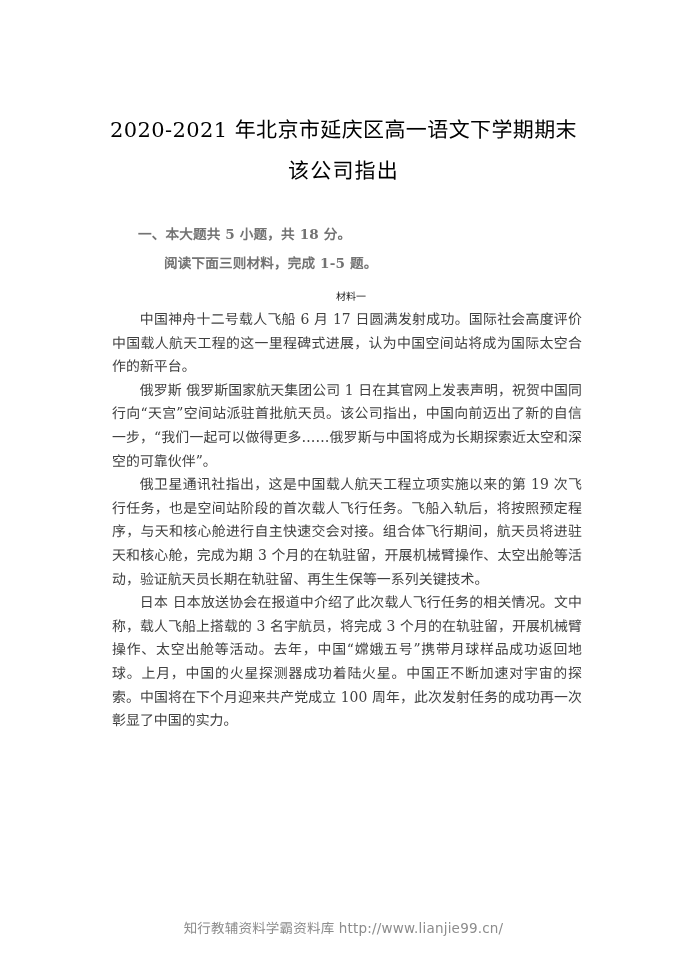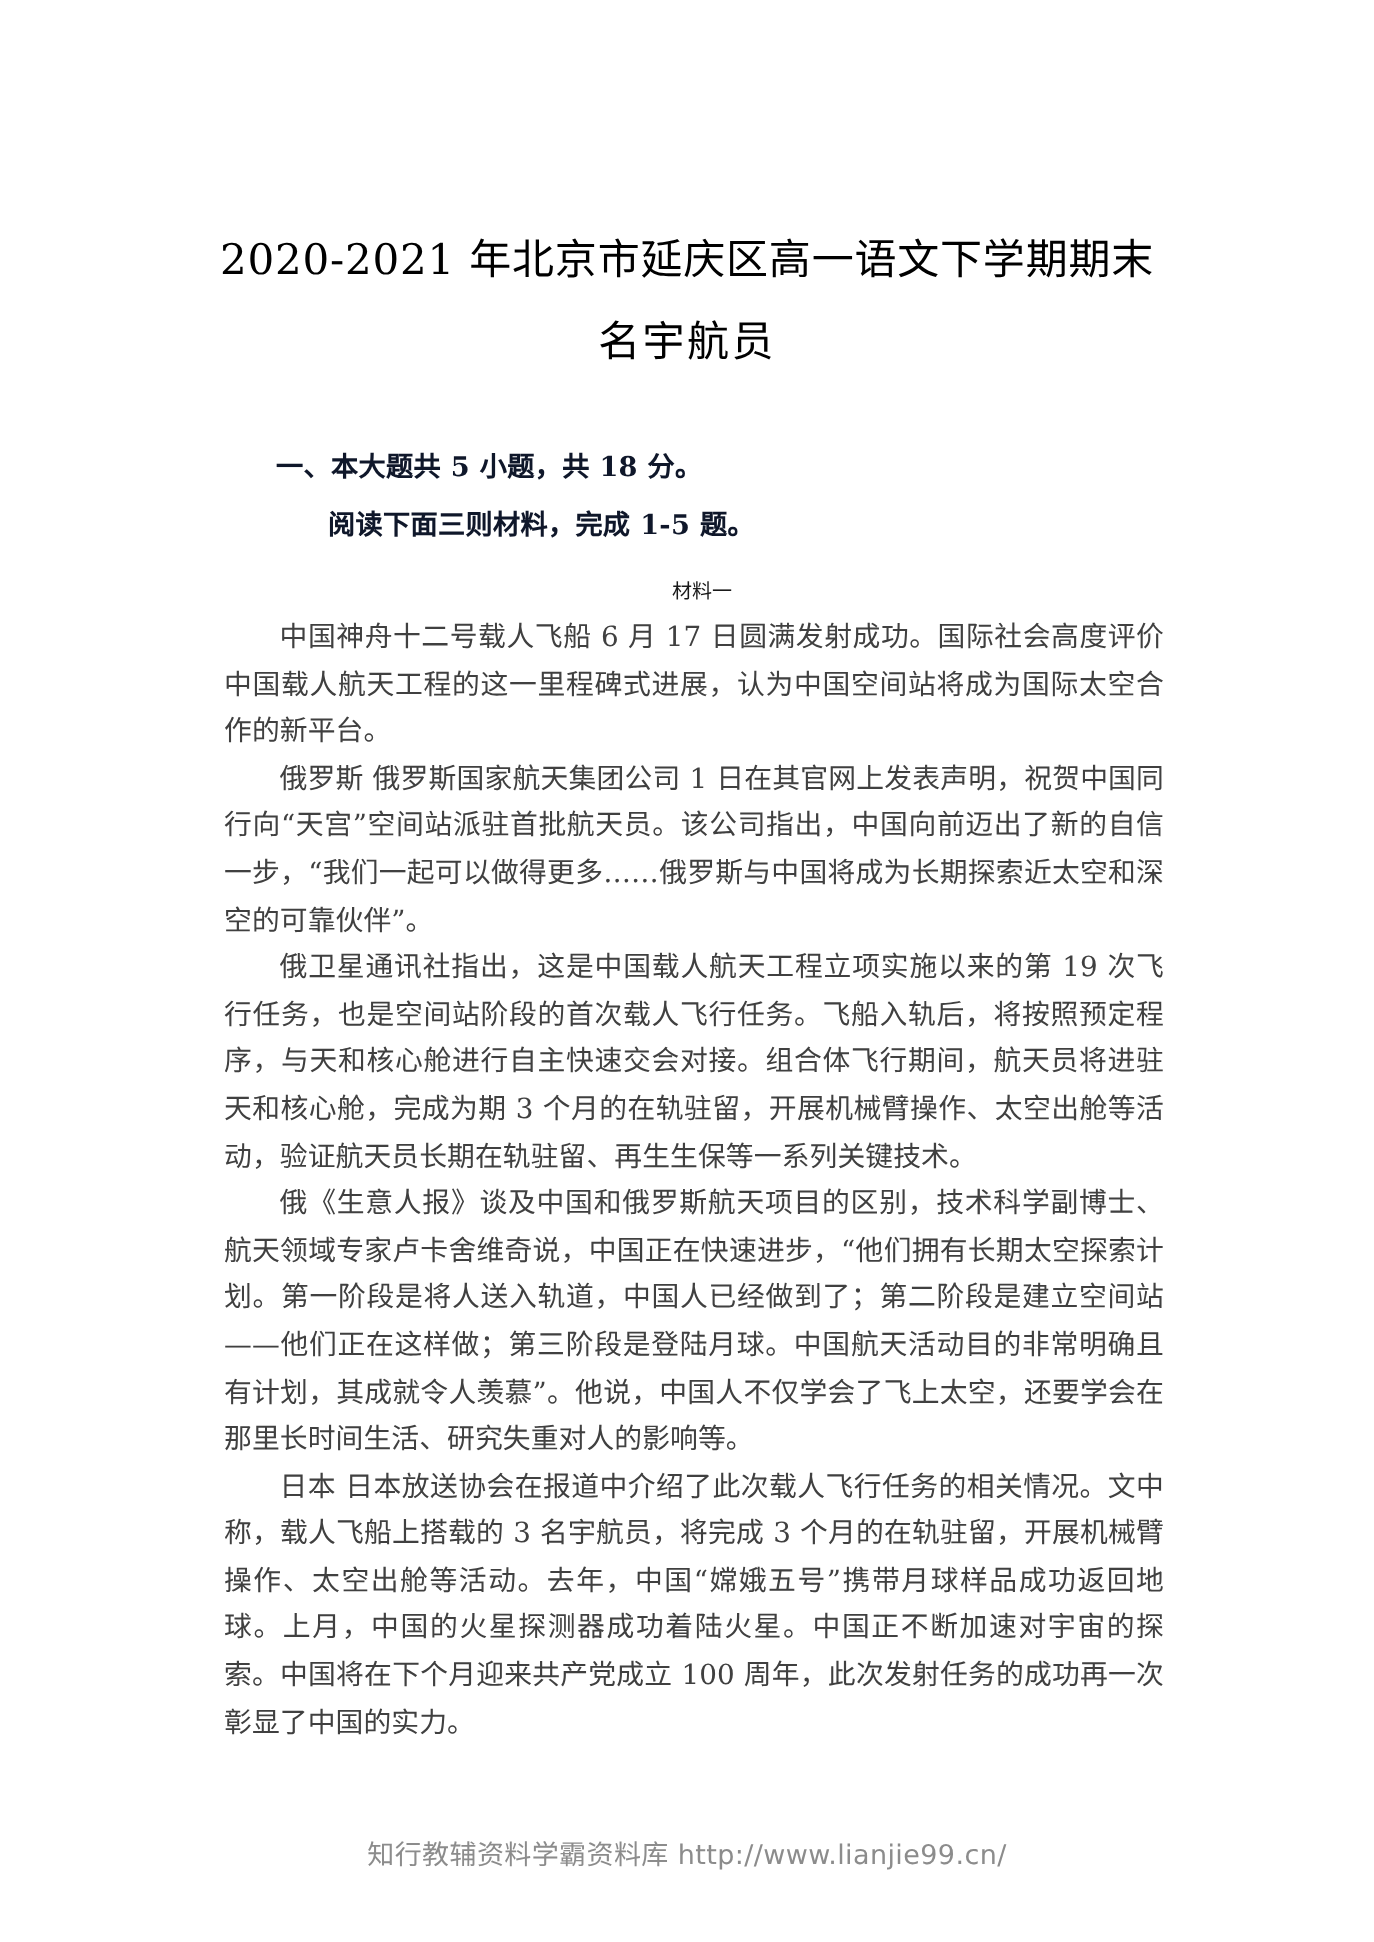--- a/index.html
+++ b/index.html
@@ -53,21 +53,21 @@
     position: absolute;
     top: 222px;
     left: 112px;
     width: 470px;
   }
 
   .heading-bold {
     font-size: 13.6px;
     line-height: 25px;
     font-weight: bold;
-    color: #0f172a;
+    color: #737373;
     margin: 0;
     letter-spacing: 0.15px;
   }
   .heading-bold.indent-1 {
     text-indent: 26px;
   }
   .heading-bold.sub {
     margin-top: 4px;
   }
 
@@ -111,38 +111,37 @@
     font-family: "DejaVu Sans", "Liberation Sans", sans-serif;
   }
 </style>
 </head>
 <body>
 
 <div class="page">
 
   <h1 class="doc-title">
     <span class="title-line title-line-1">2020-2021 年北京市延庆区高一语文下学期期末</span>
-    <span class="title-line title-line-2">名宇航员</span>
+    <span class="title-line title-line-2">该公司指出</span>
   </h1>
 
   <div class="content">
 
     <p class="heading-bold indent-1">一、本大题共 5 小题，共 18 分。</p>
 
     <p class="heading-bold sub" style="text-indent: 52px;">阅读下面三则材料，完成 1-5 题。</p>
 
     <p class="material-label">材料一</p>
 
     <p class="para">中国神舟十二号载人飞船 6 月 17 日圆满发射成功。国际社会高度评价中国载人航天工程的这一里程碑式进展，认为中国空间站将成为国际太空合作的新平台。</p>
 
     <p class="para">俄罗斯 俄罗斯国家航天集团公司 1 日在其官网上发表声明，祝贺中国同行向“天宫”空间站派驻首批航天员。该公司指出，中国向前迈出了新的自信一步，“我们一起可以做得更多……俄罗斯与中国将成为长期探索近太空和深空的可靠伙伴”。</p>
 
     <p class="para">俄卫星通讯社指出，这是中国载人航天工程立项实施以来的第 19 次飞行任务，也是空间站阶段的首次载人飞行任务。飞船入轨后，将按照预定程序，与天和核心舱进行自主快速交会对接。组合体飞行期间，航天员将进驻天和核心舱，完成为期 3 个月的在轨驻留，开展机械臂操作、太空出舱等活动，验证航天员长期在轨驻留、再生生保等一系列关键技术。</p>
 
-    <p class="para">俄《生意人报》谈及中国和俄罗斯航天项目的区别，技术科学副博士、航天领域专家卢卡舍维奇说，中国正在快速进步，“他们拥有长期太空探索计划。第一阶段是将人送入轨道，中国人已经做到了；第二阶段是建立空间站——他们正在这样做；第三阶段是登陆月球。中国航天活动目的非常明确且有计划，其成就令人羡慕”。他说，中国人不仅学会了飞上太空，还要学会在那里长时间生活、研究失重对人的影响等。</p>
 
     <p class="para">日本 日本放送协会在报道中介绍了此次载人飞行任务的相关情况。文中称，载人飞船上搭载的 3 名宇航员，将完成 3 个月的在轨驻留，开展机械臂操作、太空出舱等活动。去年，中国“嫦娥五号”携带月球样品成功返回地球。上月，中国的火星探测器成功着陆火星。中国正不断加速对宇宙的探索。中国将在下个月迎来共产党成立 100 周年，此次发射任务的成功再一次彰显了中国的实力。</p>
 
   </div>
 
   <div class="watermark">
     <span class="wm-name">知行教辅资料学霸资料库</span><span> </span><span class="wm-url">http://www.lianjie99.cn/</span>
   </div>
 
 </div>

